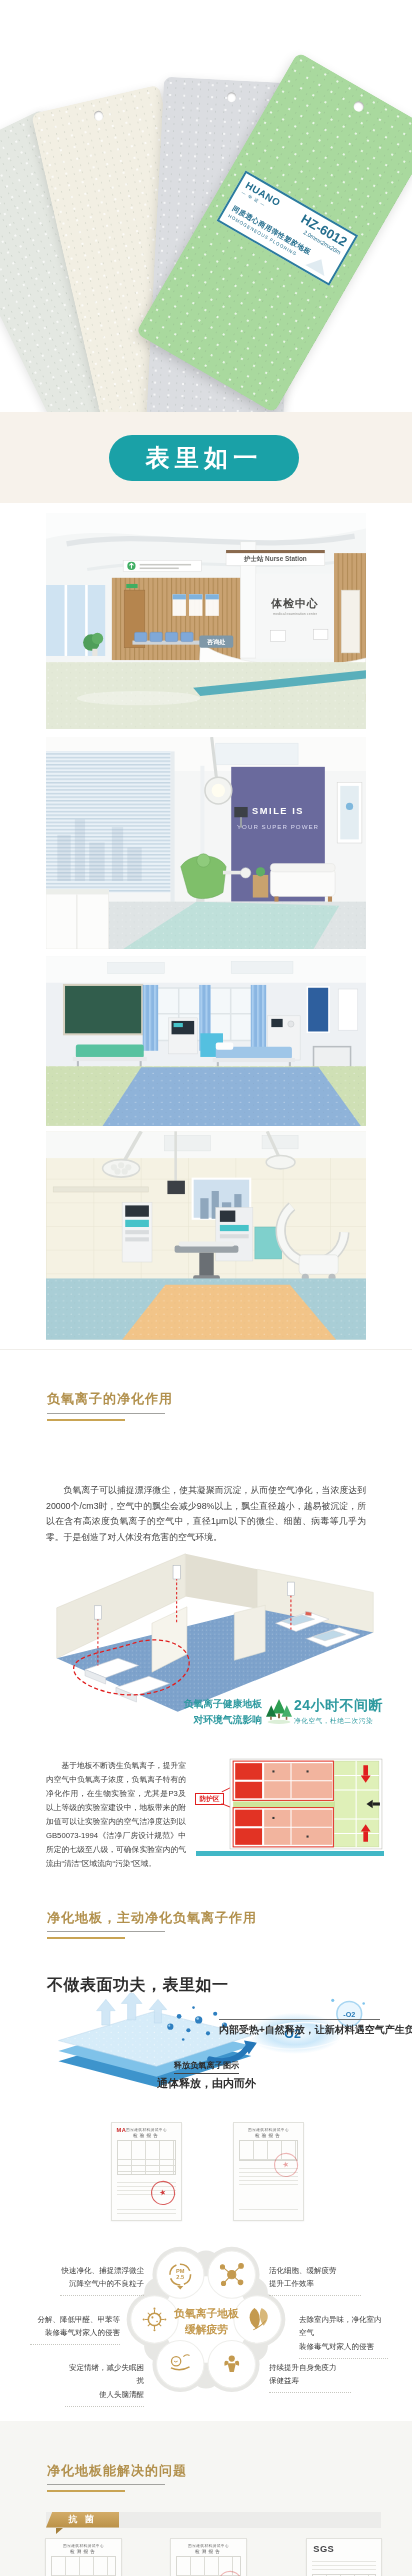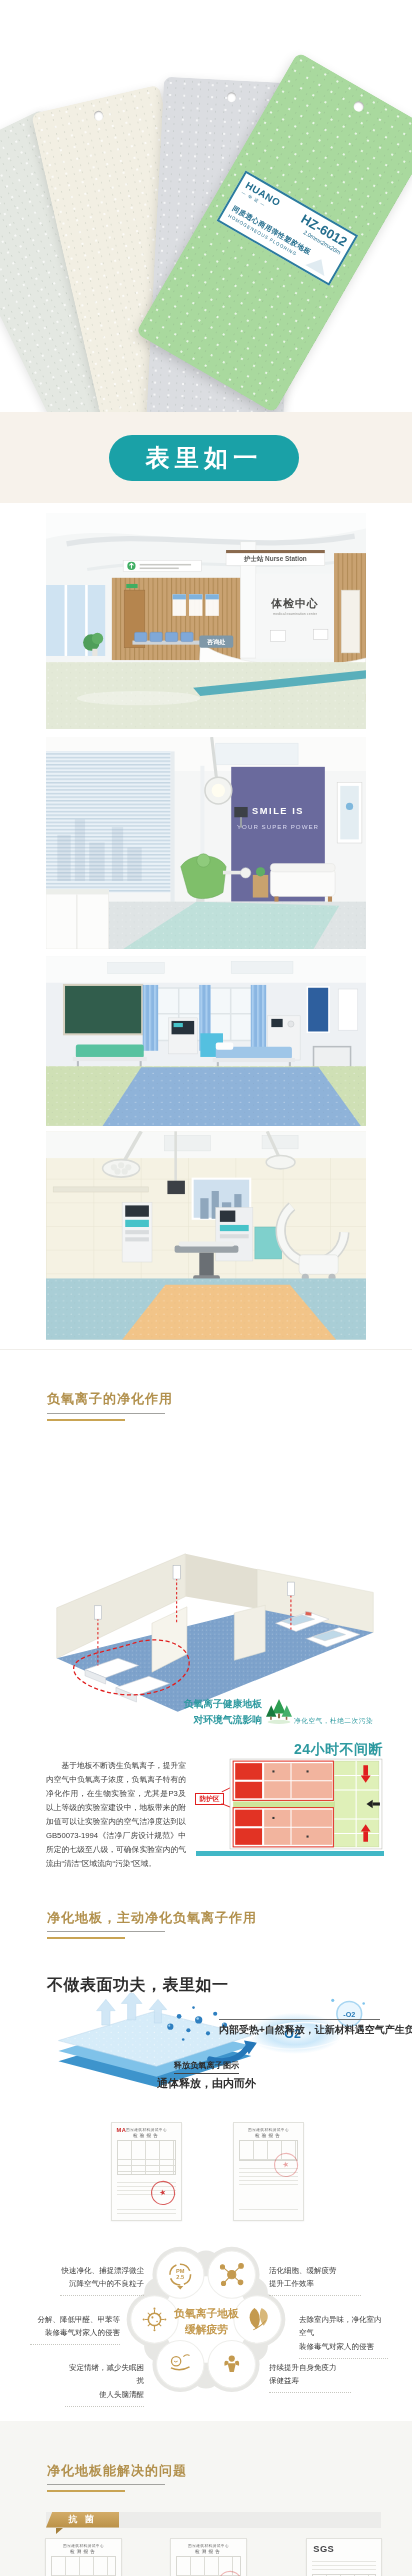--- a/index.html
+++ b/index.html
@@ -339,20 +339,21 @@
       <polygon points="148,405 232,298 474,298 564,405" fill="#f2c488"></polygon>
       <polygon points="148,405 232,298 474,298 564,405" fill="url(#sp4)"></polygon>
     </svg>
   </div>
 
   <div class="abs" style="left:0;top:1349px;width:412px;height:1px;background:#f0eeea;"></div>
 
   <div class="gtitle" style="left:47px;top:1390px;">负氧离子的净化作用</div>
   <div class="uline1" style="left:47px;top:1413px;width:118px;"></div>
   <div class="uline2" style="left:47px;top:1419px;width:78px;"></div>
+  <div class="abs" style="left:46px;top:1483px;width:320px;font-size:8.8px;line-height:15.5px;color:#404040;text-align:justify;text-indent:2em;">负氧离子可以捕捉漂浮微尘，使其凝聚而沉淀，从而使空气净化，当浓度达到20000个/cm3时，空气中的飘尘会减少98%以上，飘尘直径越小，越易被沉淀，所以在含有高浓度负氧离子的空气中，直径1μm以下的微尘、细菌、病毒等几乎为零。于是创造了对人体没有危害的空气环境。</div>
 
   <div class="abs" style="left:49px;top:1546px;width:332px;height:170px;">
     <svg width="332" height="170" viewBox="0 0 645 330">
       <defs>
           <pattern id="fsp" width="8" height="8" patternUnits="userSpaceOnUse">
             <circle cx="2" cy="3" r=".8" fill="rgba(255,255,255,.5)"></circle>
             <circle cx="6" cy="6" r=".6" fill="rgba(0,0,60,.15)"></circle>
           </pattern>
         </defs>
       <polygon points="15,120 265,15 265,98 15,218" fill="#eceadf" stroke="#dbd8cb"></polygon>
@@ -395,21 +396,21 @@
     <svg width="26" height="27" viewBox="0 0 50 52">
       <polygon points="25,2 38,30 12,30" fill="#2e9e52"></polygon>
         <rect x="23" y="30" width="4" height="9" fill="#8a6b44"></rect>
       <polygon points="10,14 20,36 0,36" fill="#187a3e"></polygon>
         <rect x="8" y="36" width="3" height="6" fill="#8a6b44"></rect>
       <polygon points="40,14 50,36 30,36" fill="#45b06b"></polygon>
         <rect x="38" y="36" width="3" height="6" fill="#8a6b44"></rect>
       <ellipse cx="25" cy="46" rx="22" ry="4" fill="#dcefd8"></ellipse>
     </svg>
   </div>
-  <div class="tealtxt" style="left:294px;top:1741px;font-size:14px;letter-spacing:0.5px;">24小时不间断</div>
+  <div class="tealtxt" style="left:294px;top:1697px;font-size:14px;letter-spacing:0.5px;">24小时不间断</div>
   <div class="abs" style="left:294px;top:1717px;font-size:6.7px;color:#2e9aa0;letter-spacing:0.5px;">净化空气，杜绝二次污染</div>
 
   <div class="abs" style="left:46px;top:1759px;width:140px;font-size:7.7px;line-height:14px;color:#3d3d3d;text-align:justify;text-indent:2em;">基于地板不断诱生负氧离子，提升室内空气中负氧离子浓度，负氧离子特有的净化作用，在生物实验室，尤其是P3及以上等级的实验室建设中，地板带来的附加值可以让实验室内的空气洁净度达到以GB50073-1994《洁净厂房设计规范》中所定的七级至八级，可确保实验室内的气流由“清洁”区域流向“污染”区域。</div>
   <div class="abs" style="left:195px;top:1793px;width:27px;height:10.3px;border:0.8px solid #e02020;color:#e02020;font-size:6.7px;font-weight:bold;line-height:10.3px;text-align:center;">防护区</div>
   <div class="leader" style="left:221px;top:1788px;width:15.5px;transform:rotate(-26deg);"></div>
   <div class="leader" style="left:221px;top:1806px;width:15.5px;transform:rotate(22deg);"></div>
   <div class="abs" style="left:229px;top:1758px;width:154px;height:92px;">
     <svg width="154" height="92" viewBox="0 0 298 178">
       <rect x="2" y="2" width="294" height="174" fill="#fff" stroke="#b5b5b0"></rect>
       <rect x="12" y="10" width="52" height="32" fill="#e23324"></rect>

